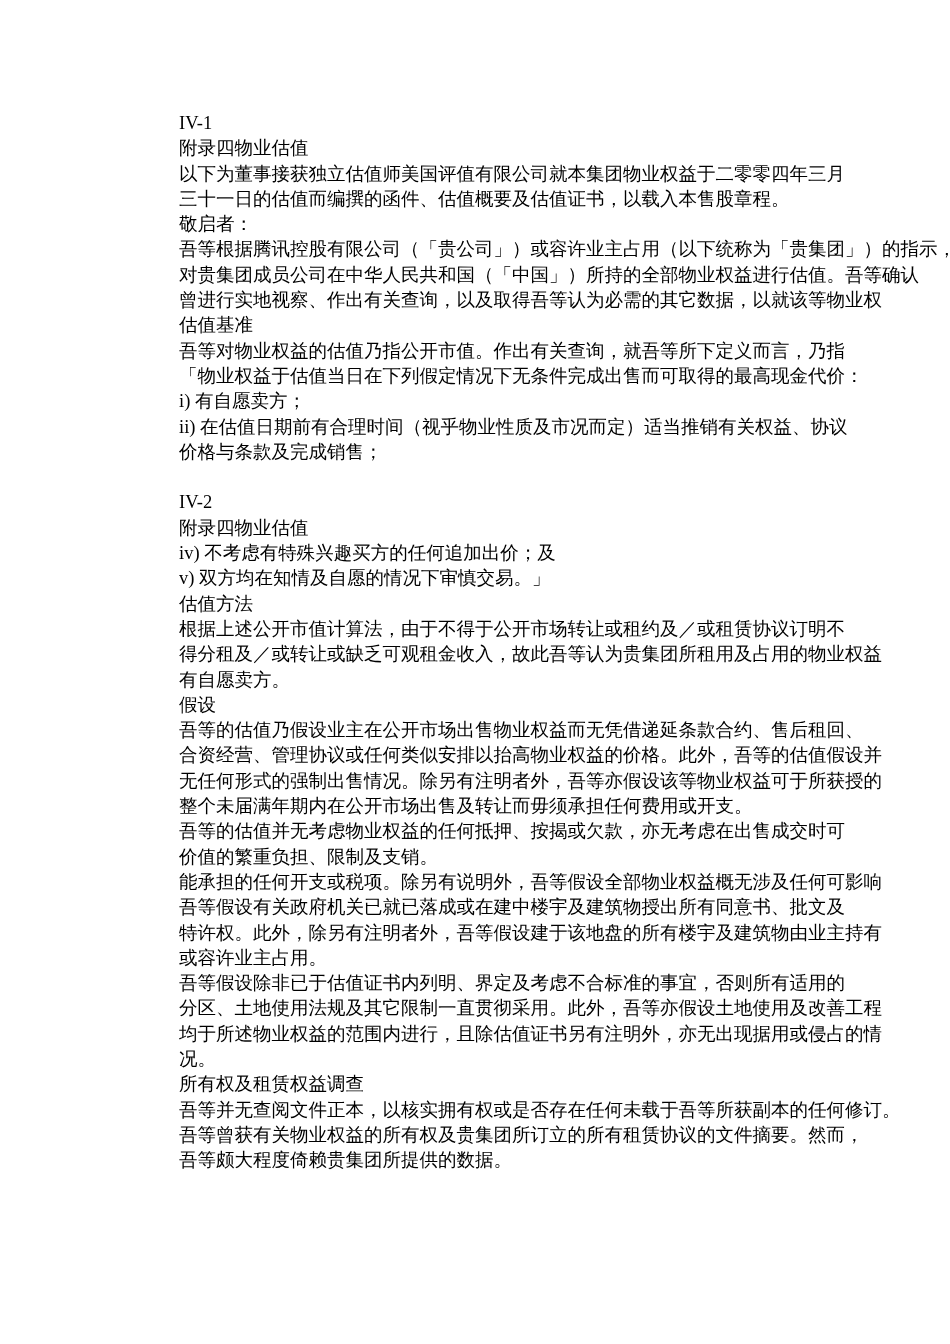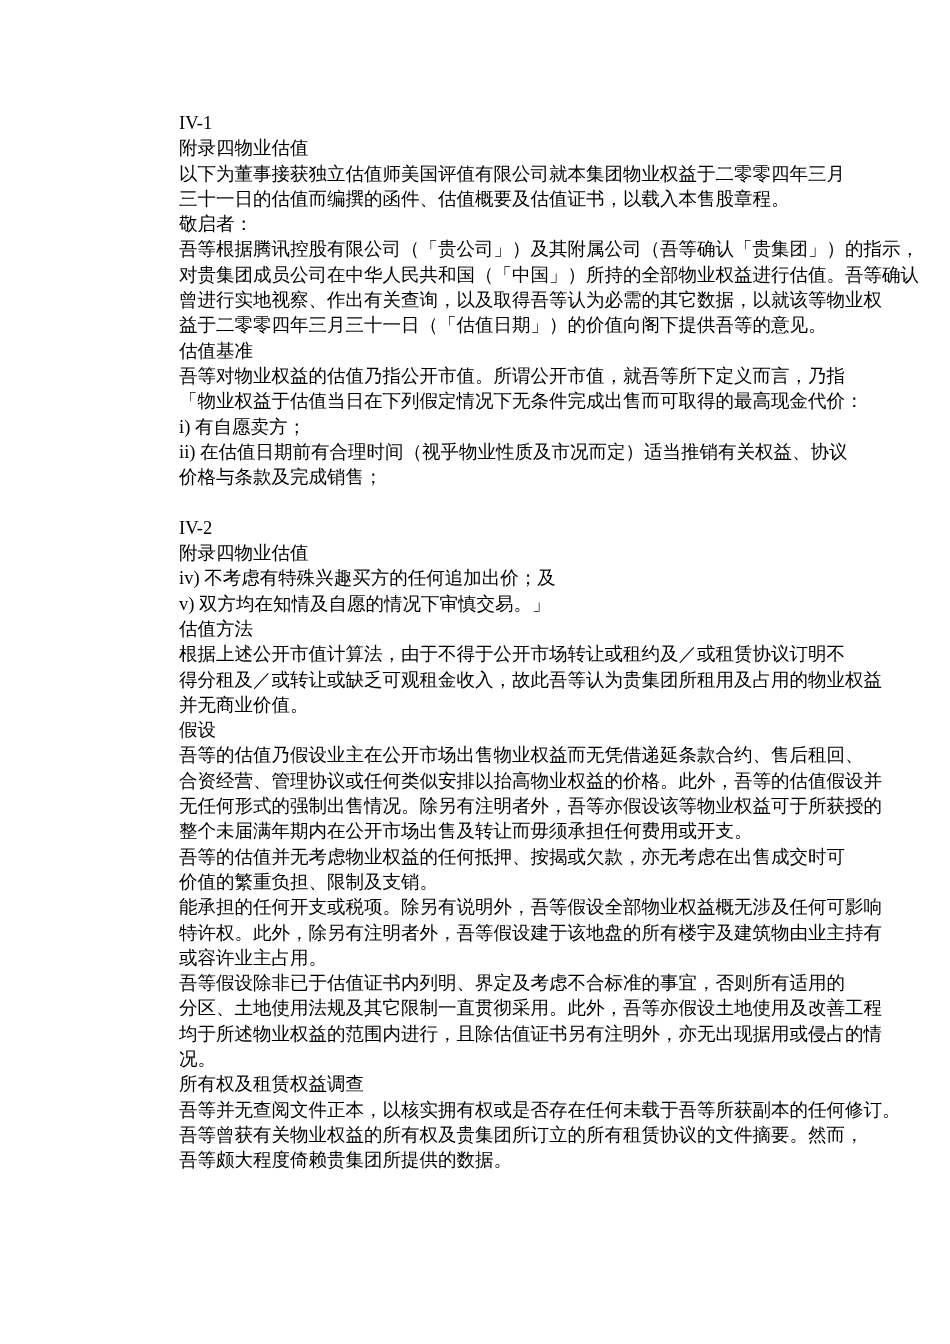--- a/index.html
+++ b/index.html
@@ -37,51 +37,51 @@
 <body style="background: rgb(255, 255, 255);">
 
 <div class="doc" style="color: rgb(0, 0, 0);">
   <div>
     <div class="line">IV-1</div>
     <div class="line">附录四物业估值</div>
     <div>
         <div class="line">以下为董事接获独立估值师美国评值有限公司就本集团物业权益于二零零四年三月</div>
         <div class="line">三十一日的估值而编撰的函件、估值概要及估值证书，以载入本售股章程。</div>
         <div class="line">敬启者：</div>
-        <div class="line">吾等根据腾讯控股有限公司（「贵公司」）及其附属公司（吾等确认「贵集团」）的指示，</div>
+        <div class="line">吾等根据腾讯控股有限公司（「贵公司」）或容许业主占用（以下统称为「贵集团」）的指示，</div>
         <div class="line">对贵集团成员公司在中华人民共和国（「中国」）所持的全部物业权益进行估值。吾等确认</div>
         <div class="line">曾进行实地视察、作出有关查询，以及取得吾等认为必需的其它数据，以就该等物业权</div>
-        <div class="line">益于二零零四年三月三十一日（「估值日期」）的价值向阁下提供吾等的意见。</div>
         <div class="line">估值基准</div>
-        <div class="line">吾等对物业权益的估值乃指公开市值。所谓公开市值，就吾等所下定义而言，乃指</div>
+        <div class="line">吾等对物业权益的估值乃指公开市值。作出有关查询，就吾等所下定义而言，乃指</div>
         <div class="line">「物业权益于估值当日在下列假定情况下无条件完成出售而可取得的最高现金代价：</div>
         <div class="line">i) 有自愿卖方；</div>
         <div class="line">ii) 在估值日期前有合理时间（视乎物业性质及市况而定）适当推销有关权益、协议</div>
         <div class="line">价格与条款及完成销售；</div>
       </div>
   </div>
   <div class="section-gap"></div>
   <div>
     <div class="line">IV-2</div>
     <div class="line">附录四物业估值</div>
     <div>
         <div class="line">iv) 不考虑有特殊兴趣买方的任何追加出价；及</div>
         <div class="line">v) 双方均在知情及自愿的情况下审慎交易。」</div>
         <div class="line">估值方法</div>
         <div class="line">根据上述公开市值计算法，由于不得于公开市场转让或租约及／或租赁协议订明不</div>
         <div class="line">得分租及／或转让或缺乏可观租金收入，故此吾等认为贵集团所租用及占用的物业权益</div>
-        <div class="line">并无商业价值。</div>
+        <div class="line">有自愿卖方。</div>
         <div class="line">假设</div>
         <div class="line">吾等的估值乃假设业主在公开市场出售物业权益而无凭借递延条款合约、售后租回、</div>
         <div class="line">合资经营、管理协议或任何类似安排以抬高物业权益的价格。此外，吾等的估值假设并</div>
         <div class="line">无任何形式的强制出售情况。除另有注明者外，吾等亦假设该等物业权益可于所获授的</div>
         <div class="line">整个未届满年期内在公开市场出售及转让而毋须承担任何费用或开支。</div>
         <div class="line">吾等的估值并无考虑物业权益的任何抵押、按揭或欠款，亦无考虑在出售成交时可</div>
         <div class="line">价值的繁重负担、限制及支销。</div>
         <div class="line">能承担的任何开支或税项。除另有说明外，吾等假设全部物业权益概无涉及任何可影响</div>
+        <div class="line">吾等假设有关政府机关已就已落成或在建中楼宇及建筑物授出所有同意书、批文及</div>
         <div class="line">特许权。此外，除另有注明者外，吾等假设建于该地盘的所有楼宇及建筑物由业主持有</div>
         <div class="line">或容许业主占用。</div>
         <div class="line">吾等假设除非已于估值证书内列明、界定及考虑不合标准的事宜，否则所有适用的</div>
         <div class="line">分区、土地使用法规及其它限制一直贯彻采用。此外，吾等亦假设土地使用及改善工程</div>
         <div class="line">均于所述物业权益的范围内进行，且除估值证书另有注明外，亦无出现据用或侵占的情</div>
         <div class="line">况。</div>
         <div class="line">所有权及租赁权益调查</div>
         <div class="line">吾等并无查阅文件正本，以核实拥有权或是否存在任何未载于吾等所获副本的任何修订。</div>
         <div class="line">吾等曾获有关物业权益的所有权及贵集团所订立的所有租赁协议的文件摘要。然而，</div>
         <div class="line">吾等颇大程度倚赖贵集团所提供的数据。</div>

